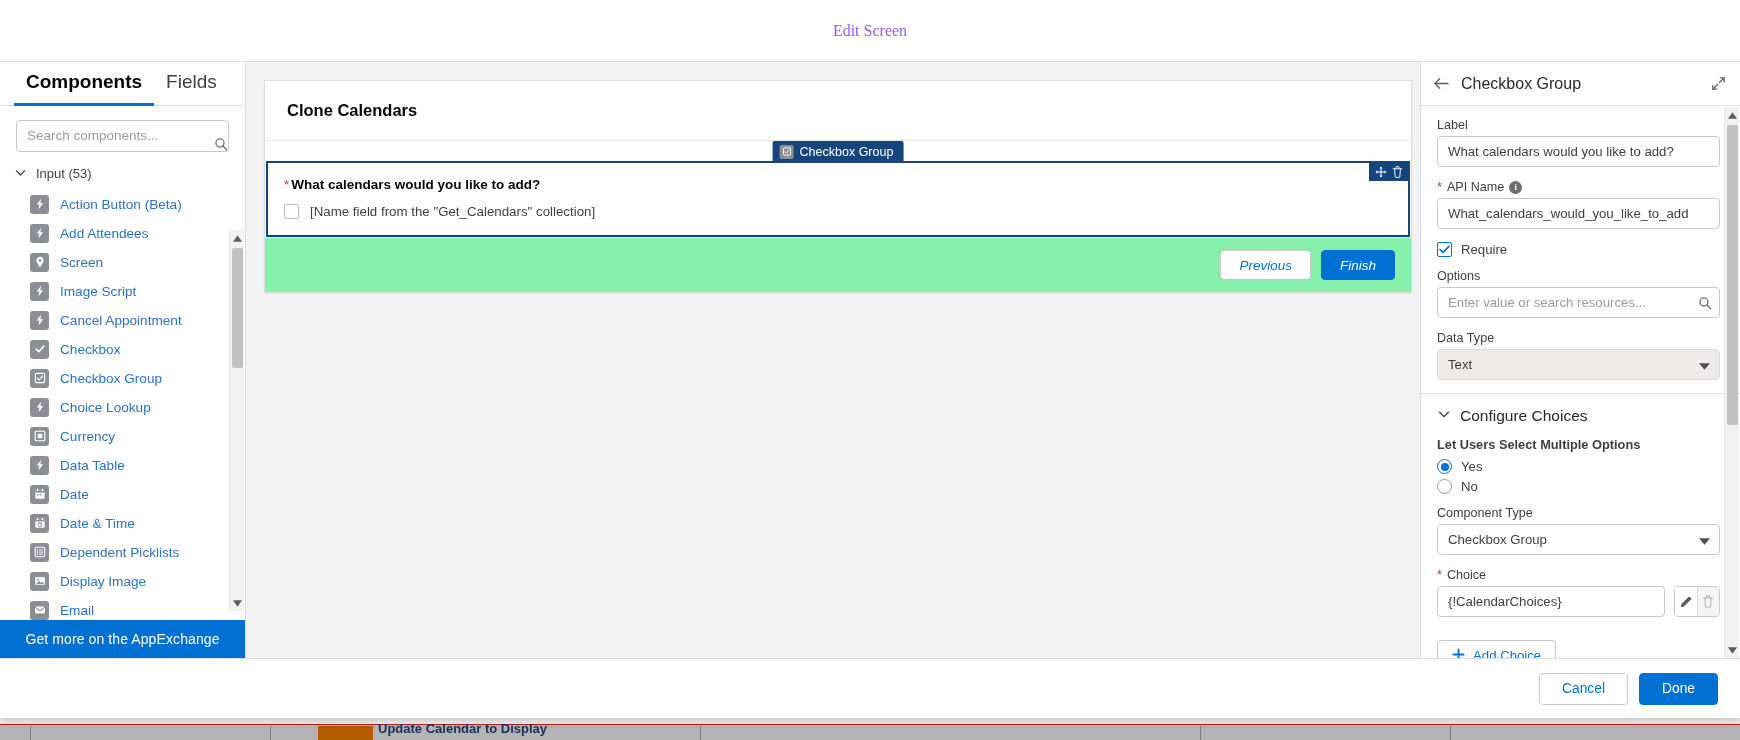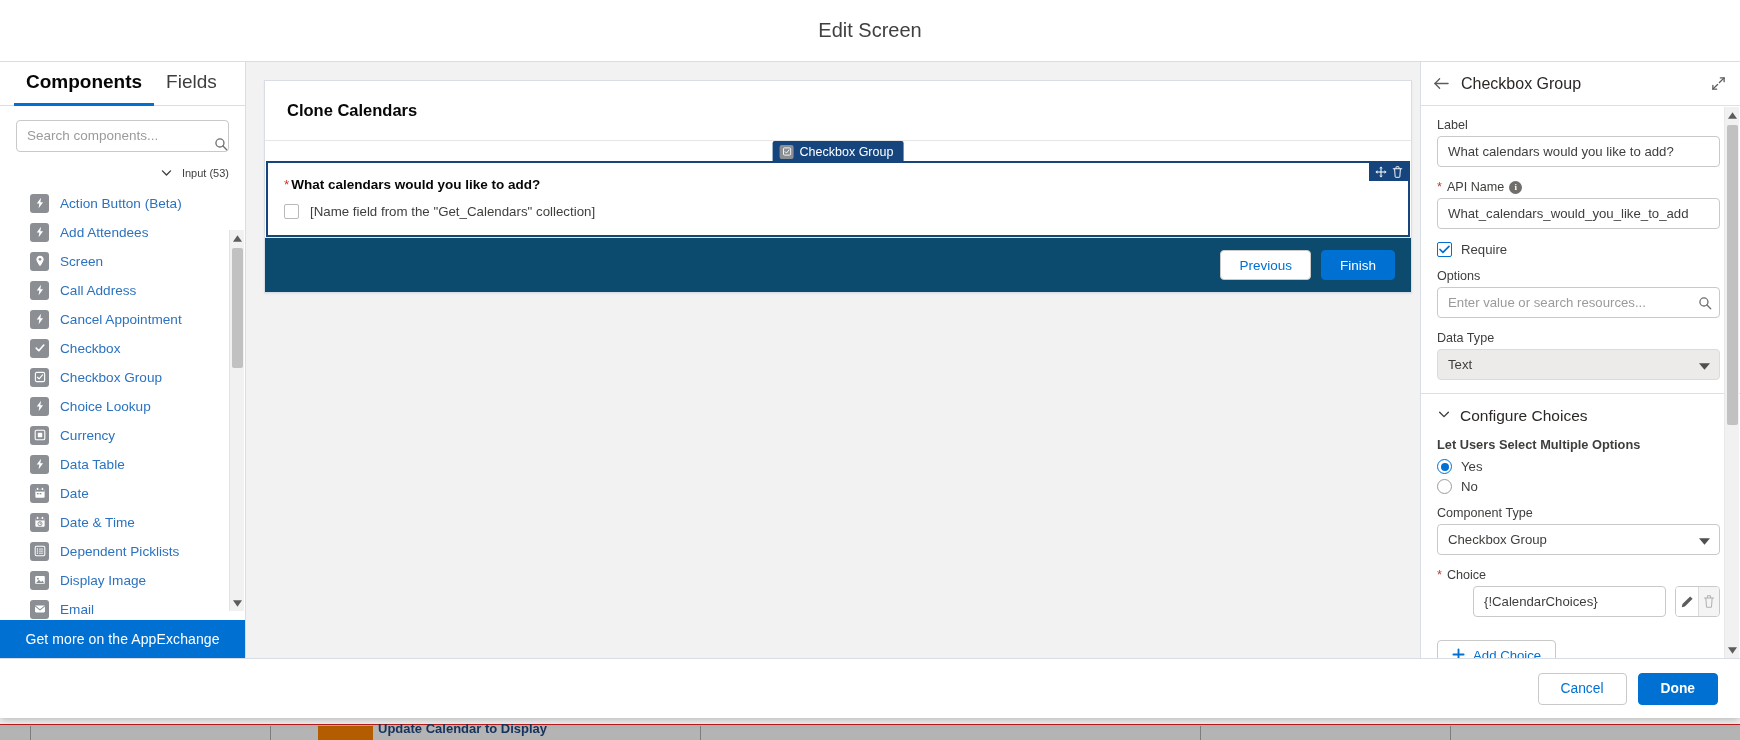--- a/index.html
+++ b/index.html
@@ -33,21 +33,21 @@
     background: #ffffff; display: flex; flex-direction: column;
     box-shadow: 0 2px 8px rgba(0,0,0,.25);
   }
 
   
   #modal-header {
     height: 62px; flex: 0 0 62px; background: #ffffff;
     border-bottom: 1px solid #d8dde6;
     display: flex; align-items: center; justify-content: center;
   }
-  #modal-title { font-size: 20px; color: #404040; font-weight: 400; }
+  #modal-title { font-size: 16px; color: #8b5cf6; font-weight: 400; font-family: Liberation Serif, serif; }
 
   
   #modal-body { flex: 1 1 auto; display: flex; min-height: 0; background: #fff; }
 
   
   #left-panel {
     width: 246px; flex: 0 0 246px; border-right: 1px solid #d8dde6;
     display: flex; flex-direction: column; background: #fff; position: relative;
   }
   #left-tabs { display: flex; height: 44px; border-bottom: 1px solid #d8dde6; padding: 0 14px; }
@@ -66,23 +66,22 @@
   #search-input {
     border: 0; outline: 0; flex: 1; height: 100%; padding: 0 10px;
     font-size: 13.5px; color: #3e3e3c; font-family: "Liberation Sans", sans-serif;
     background: transparent;
   }
   #search-input::placeholder { color: #9b9b9b; }
   #search-icon { width: 30px; display: flex; align-items: center; justify-content: center; }
 
   #group-header {
     display: flex; align-items: center; gap: 9px;
-    padding: 4px 16px 8px 14px; font-size: 11px; color: #3e3e3c;
+    padding: 4px 16px 8px 14px; font-size: 13px; color: #3e3e3c;
     cursor: pointer;
-    justify-content: flex-end;
   }
 
   #comp-scroll {
     flex: 1 1 auto; overflow: hidden; position: relative;
     padding-left: 6px;
   }
   .comp-item {
     display: flex; align-items: center; gap: 11px;
     height: 29px; padding-left: 24px; cursor: pointer;
   }
@@ -156,22 +155,22 @@
   #field-label { font-size: 13.5px; font-weight: bold; color: #080707; }
 
   .choice-row { display: flex; align-items: center; gap: 11px; }
   .choice-box {
     width: 15px; height: 15px; border: 1px solid #b9b9b9; border-radius: 2px;
     background: #fff; flex: 0 0 15px;
   }
   .choice-text { font-size: 13.3px; color: #3e3e3c; }
 
   #screen-footer {
-    background: #0c4a6e; border-top: 1px solid #e6e6e6;
-    padding: 12px 16px; display: flex; justify-content: flex-end; gap: 10px;
+    background: #86efac; border-top: 1px solid #e6e6e6;
+    padding: 12px 16px; display: flex; justify-content: flex-end; gap: 10px; font-style: italic;
   }
   .nav-btn {
     height: 30px; padding: 0 18px; font-size: 13.5px; border-radius: 4px;
     display: flex; align-items: center; cursor: pointer; font-family: "Liberation Sans", sans-serif;
   }
   .nav-btn.secondary { background: #fff; border: 1px solid #c9c9c9; color: #0070d2; }
   .nav-btn.primary { background: #0070d2; border: 1px solid #0070d2; color: #fff; }
 
   
   #right-panel {
@@ -235,21 +234,21 @@
   .radio-row { display: flex; align-items: center; gap: 9px; margin-bottom: 5px; }
   .radio-outer {
     width: 15px; height: 15px; border-radius: 50%; border: 1px solid #9b9b9b;
     background: #fff; display: flex; align-items: center; justify-content: center;
     flex: 0 0 15px;
   }
   .radio-outer.checked { border: 1px solid #0070d2; }
   .radio-dot { width: 8px; height: 8px; border-radius: 50%; background: #0070d2; }
   .radio-label { font-size: 13.2px; color: #3e3e3c; }
 
-  .choice-input-row { display: flex; align-items: stretch; gap: 9px; margin-left: 36px; }
+  .choice-input-row { display: flex; align-items: stretch; gap: 9px; }
   .choice-input-row .prop-input { flex: 1 1 auto; }
   .icon-btn-group { display: flex; border: 1px solid #c9c9c9; border-radius: 4px; overflow: hidden; }
   .icon-btn {
     width: 28px; display: flex; align-items: center; justify-content: center;
     background: #fff; cursor: pointer;
   }
   .icon-btn + .icon-btn { border-left: 1px solid #dddbda; }
   .icon-btn.disabled { background: #f4f4f4; cursor: default; }
 
   #add-choice-btn {
@@ -278,21 +277,21 @@
   #modal-footer {
     height: 60px; flex: 0 0 60px; border-top: 1px solid #d8dde6;
     background: #fff; display: flex; align-items: center; justify-content: flex-end;
     gap: 11px; padding: 0 22px;
   }
   .foot-btn {
     height: 32px; padding: 0 22px; border-radius: 4px; font-size: 13.8px;
     display: flex; align-items: center; cursor: pointer;
   }
   .foot-btn.secondary { background: #fff; border: 1px solid #c9c9c9; color: #0070d2; }
-  .foot-btn.primary { background: #0070d2; border: 1px solid #0070d2; color: #fff; font-weight: bold; }
+  .foot-btn.primary { background: #0070d2; border: 1px solid #0070d2; color: #fff; }
 </style>
 </head>
 <body>
 
 <div id="bg-layer">
   <div id="bg-strip">
     <div class="orange-bar"></div>
     <div class="bg-text">Update Calendar to Display</div>
     <div class="tick" style="left:30px"></div>
     <div class="tick" style="left:270px"></div>
@@ -364,21 +363,21 @@
               </svg>
             </span>
             <span class="comp-label">Screen</span>
           </div>
           <div class="comp-item">
             <span class="comp-icon">
               <svg width="12" height="12" viewBox="0 0 14 14">
                 <polygon points="8.2,0.8 3.2,7.6 6.2,7.6 5.4,13.2 10.6,6.2 7.4,6.2" fill="#fff"></polygon>
               </svg>
             </span>
-            <span class="comp-label">Call Address</span>
+            <span class="comp-label">Image Script</span>
           </div>
           <div class="comp-item">
             <span class="comp-icon">
               <svg width="12" height="12" viewBox="0 0 14 14">
                 <polygon points="8.2,0.8 3.2,7.6 6.2,7.6 5.4,13.2 10.6,6.2 7.4,6.2" fill="#fff"></polygon>
               </svg>
             </span>
             <span class="comp-label">Cancel Appointment</span>
           </div>
           <div class="comp-item">

